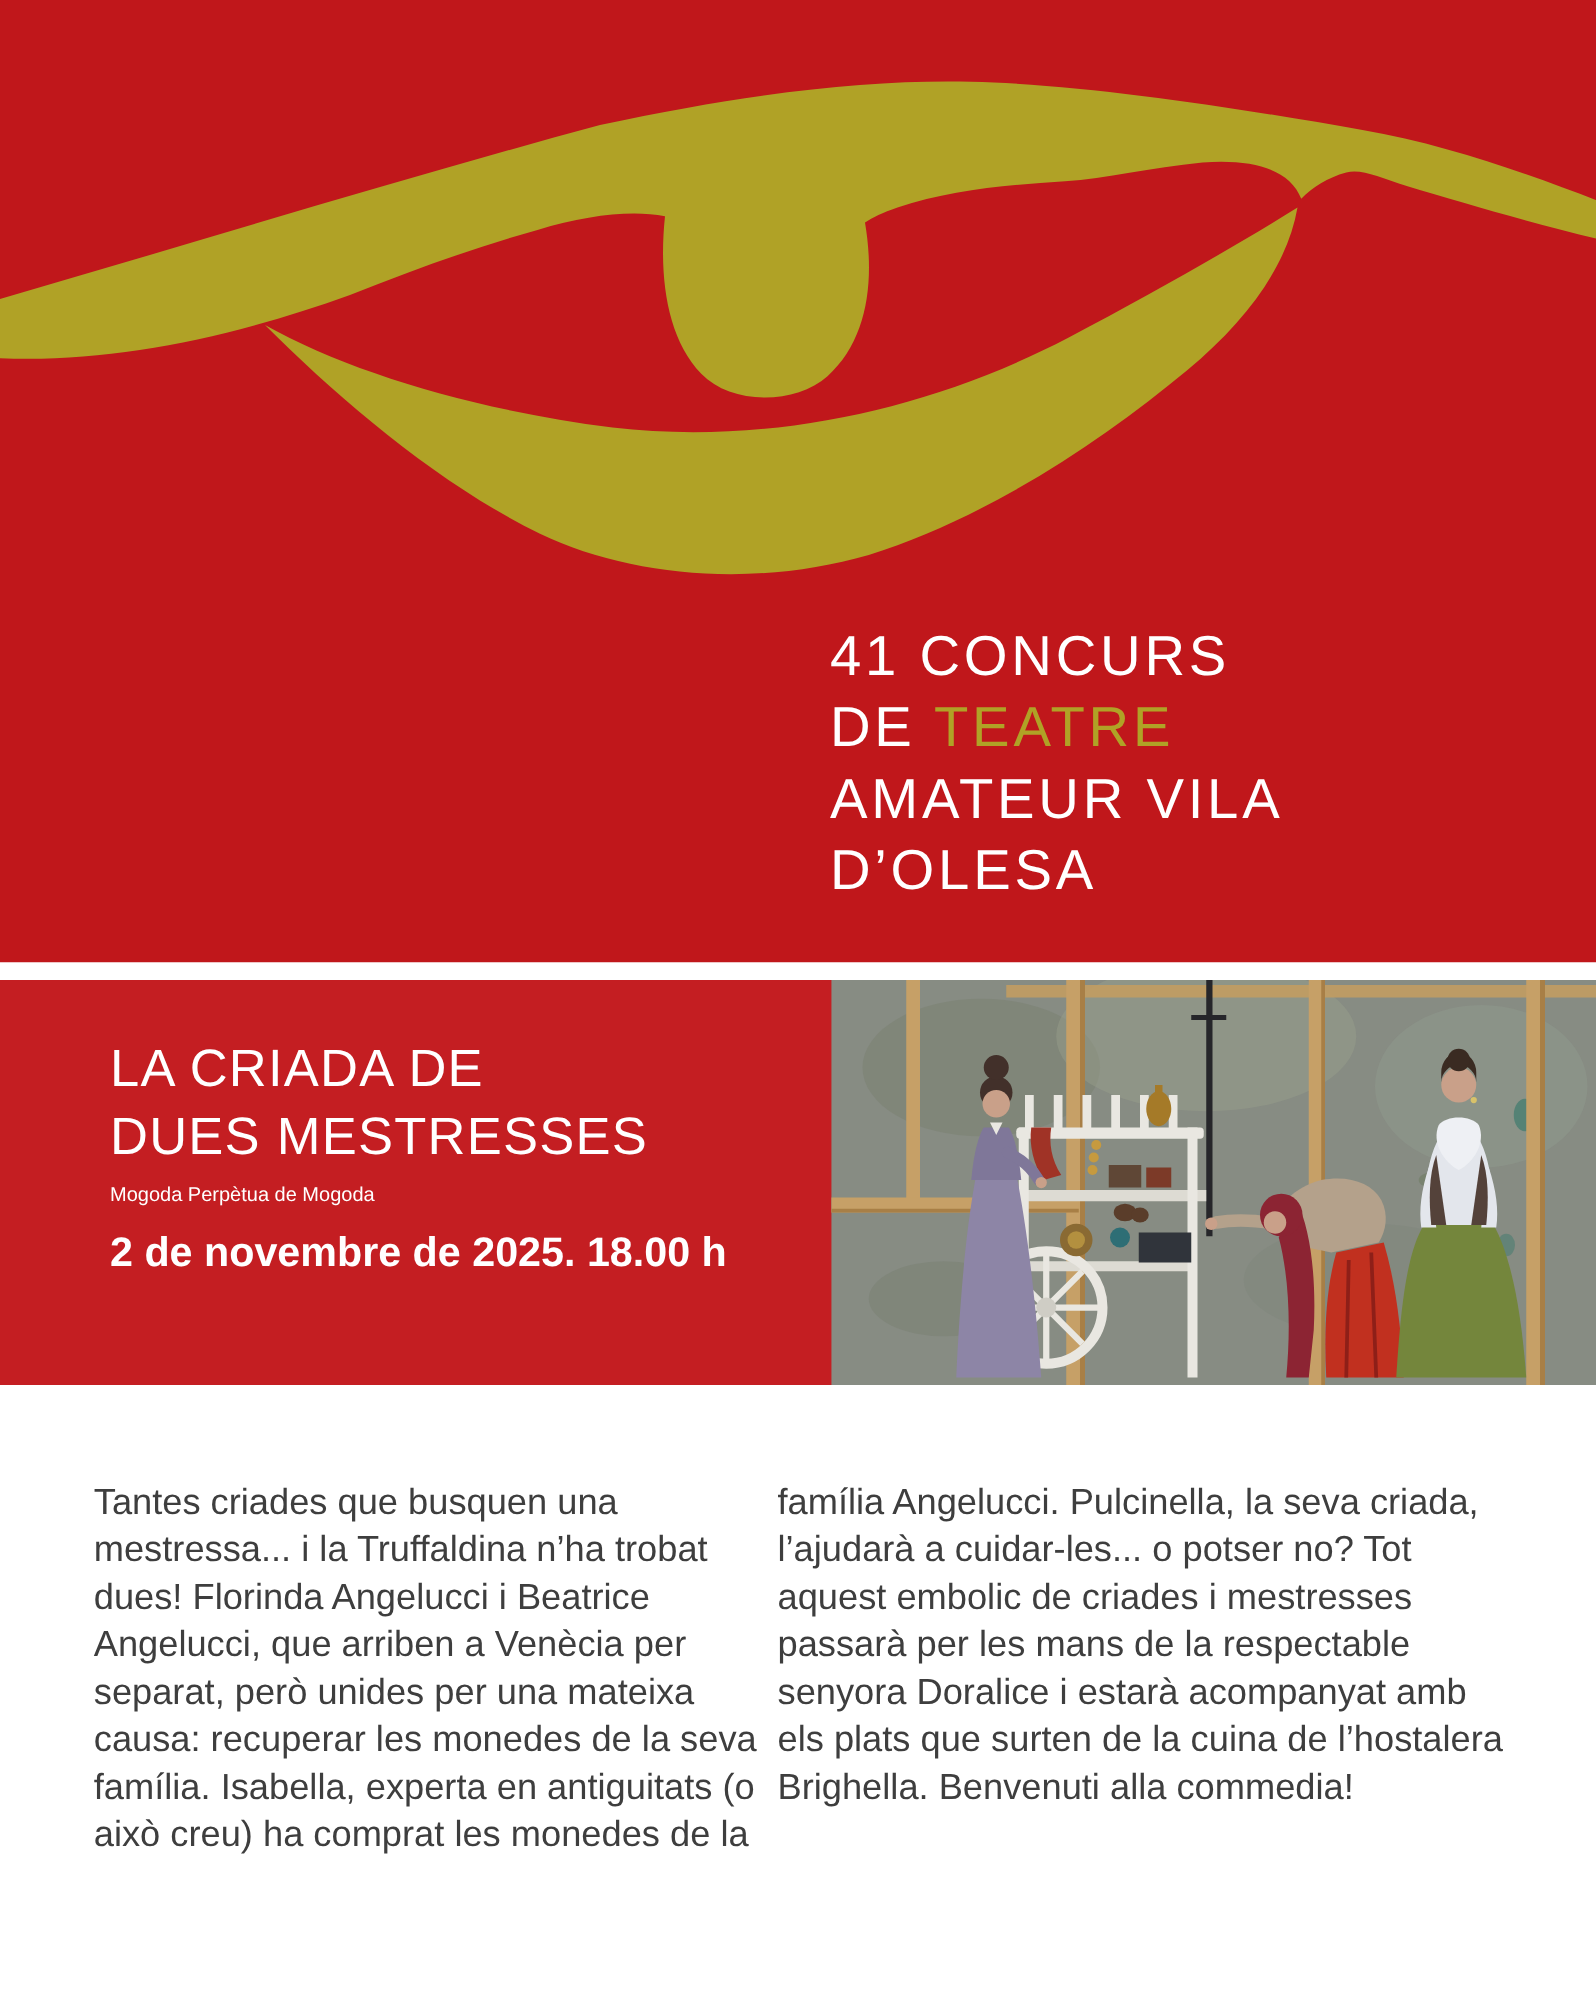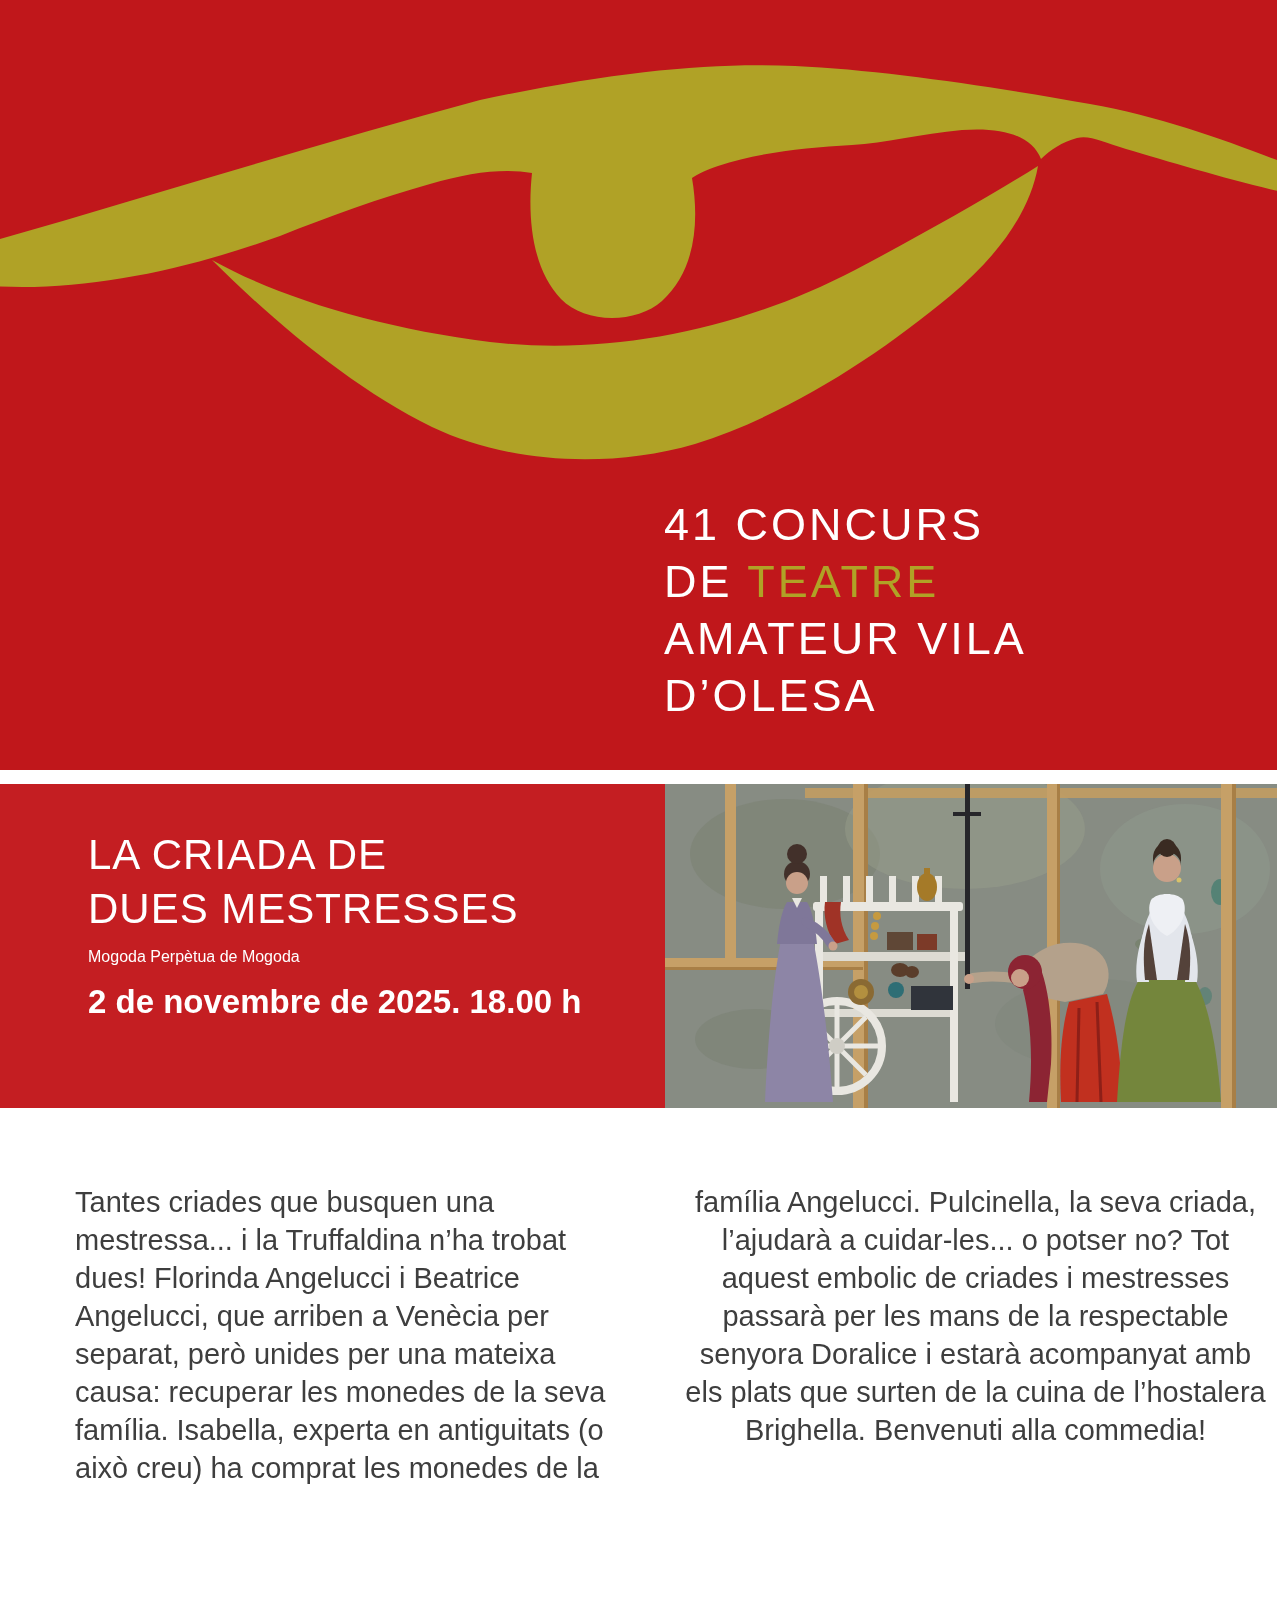--- a/index.html
+++ b/index.html
@@ -34,21 +34,21 @@
   .show-date{margin:0;font-size:33px;line-height:40px;font-weight:700;white-space:nowrap;}
   .photo-box{position:absolute;left:665px;top:0;width:612px;height:324px;}
   .photo-box svg{display:block;width:612px;height:324px;}
   
   .synopsis{position:absolute;left:0;top:1108px;width:1277px;height:400px;background:var(--white);}
   .syn-col{
     position:absolute;top:46px;font-size:29px;line-height:38px;color:var(--text-dark);
     font-weight:400;letter-spacing:0;
   }
   .syn-col-1{left:75px;width:565px;}
-  .syn-col-2{left:683px;width:585px;text-align:center;}
+  .syn-col-2{left:622px;width:585px;}
 </style>
 </head>
 <body>
 
 <div class="poster">
 
   <header class="top-section">
     <svg class="eye-svg" viewBox="0 0 1277 770" aria-hidden="true">
 
       <path fill="var(--olive)" d="

